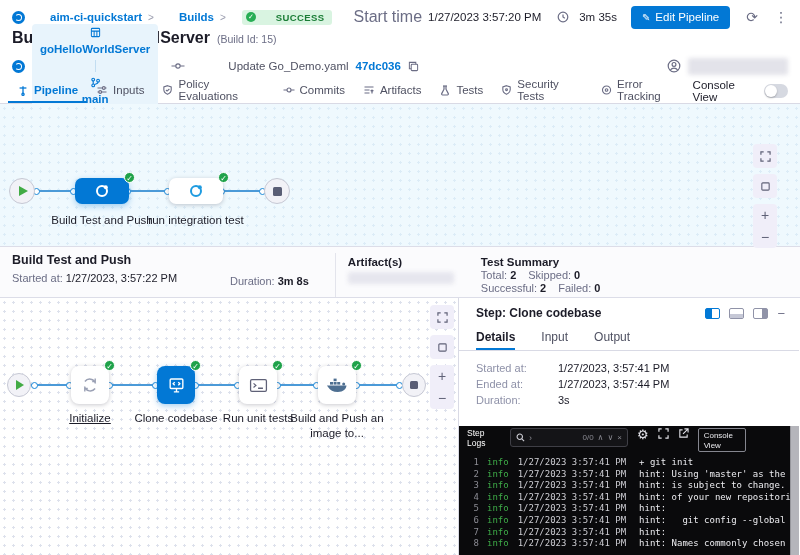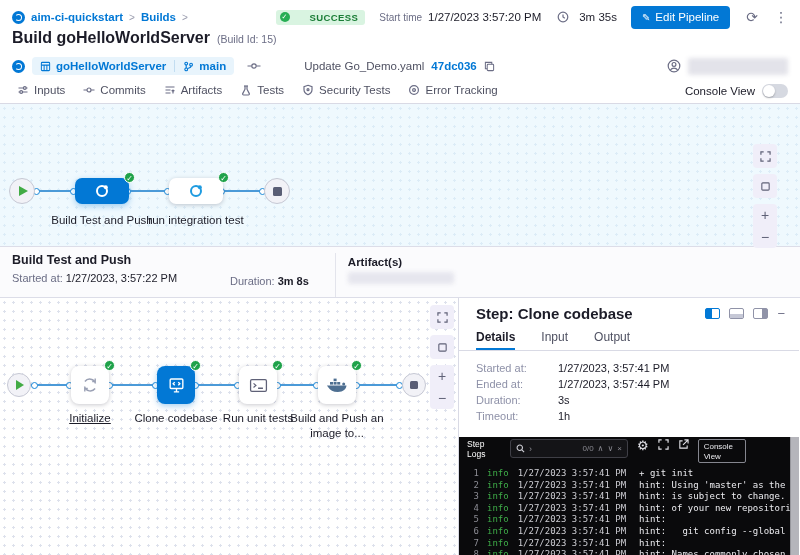--- a/index.html
+++ b/index.html
@@ -6,35 +6,35 @@
   html,body { width:800px; height:555px; overflow:hidden; }
   body { font-family:"Liberation Sans", sans-serif; background:#fff; color:#1c1c28; }
   .app { width:800px; height:555px; position:relative; background:#fff; }
   .spacer { flex:1; }
 
   
   .hdr { padding:7px 12px 0 12px; background:#fff; }
   .row1 { display:flex; align-items:center; gap:6px; height:20px; }
   .logo { width:13px; height:13px; border-radius:50%; background:#0278d5; position:relative; flex:0 0 auto; }
   .logo::after { content:''; position:absolute; inset:3px; border-radius:50%; border:1.6px solid #fff; border-left-color:transparent; }
-  .crumb { color:#0278d5; font-size:11.5px; font-weight:600; text-decoration:none; cursor:pointer; }
+  .crumb { color:#0278d5; font-size:11.5px; font-weight:600; text-decoration:none; cursor:pointer;margin-left:19px; }
   .sep { color:#9a9cae; font-size:10px; }
   .badge-success { display:flex; align-items:center; gap:20px; background:#d9f4e1; border-radius:3px; padding:2px 7px 2px 4px; }
   .badge-dot { width:10px; height:10px; border-radius:50%; background:#27ae54; color:#fff; font-size:7px; line-height:10px; text-align:center; }
   .badge-txt { color:#1a7d36; font-size:9.5px; font-weight:bold; letter-spacing:.4px; }
-  .h-lbl { color:#6b6d85; font-size:10px; margin-left:8px; }
+  .h-lbl { color:#6b6d85; font-size:16px; margin-left:16px; }
   .h-val { color:#1c1c28; font-size:11.5px; }
   .icon-gray { color:#6b6d85; }
   .edit-btn { display:flex; align-items:center; gap:5px; background:#0278d5; color:#fff; border:none; border-radius:4px; height:23px; padding:0 11px; font-size:11.5px; font-weight:500; margin-left:8px; cursor:pointer; font-family:inherit; }
   .hbtn { font-size:14px; color:#6b6d85; margin-left:10px; cursor:pointer; }
   .row2 { display:flex; align-items:baseline; gap:7px; height:24px; margin-top:2px; }
   .row2 h1 { font-size:16px; font-weight:bold; color:#1c1c28; }
   .buildid { font-size:10.5px; color:#6b6d85; }
   .row3 { display:flex; align-items:center; gap:7px; height:24px; margin-top:1px; }
-  .repo-pill { display:flex; align-items:center; background:#e8f4fc; border-radius:4px; padding:3px 8px; gap:5px; }
+  .repo-pill { display:flex; align-items:center; background:#e8f4fc; border-radius:4px; padding:3px 8px; gap:5px;flex-direction:column; }
   .repo-pill .pname { color:#0278d5; font-size:11.5px; font-weight:600; }
   .pill-div { width:1px; height:12px; background:#c2ddf1; margin:0 3px; }
   .commit-msg { color:#4f5162; font-size:11.5px;margin-left:36px; }
   .sha { color:#0278d5; font-size:11.5px; font-weight:600; text-decoration:none; cursor:pointer; }
   .redacted { width:100px; height:17px; background:#e3e3ea; border-radius:2px; filter:blur(2px); }
 
   
   .tabs { display:flex; align-items:stretch; height:26px; border-bottom:1px solid #d9dae5; padding:0 6px 0 8px; background:#fff; }
   .tab { display:flex; align-items:center; gap:5px; padding:0 9px; font-size:11.5px; color:#4f5162; cursor:pointer; border-bottom:2px solid transparent; }
   .tab svg { stroke:#6b6d85; }
@@ -79,21 +79,21 @@
   .sum-art { border-left:1px solid #e3e4ec; padding:0 12px; width:134px; }
   .sum-h { font-size:11.5px; font-weight:bold; color:#1c1c28; margin-top:3px; }
   .redacted-art { width:106px; height:12px; background:#e6e6ee; border-radius:2px; margin-top:4px; filter:blur(2px); }
   .sum-test { padding-left:12px; }
   .sum-row2 { display:flex; gap:12px; font-size:11px; margin-top:1px; }
 
   
   .lower { display:flex; height:265px; }
   .panel { width:340px; display:flex; flex-direction:column; background:#fff; }
   .p-hdr { height:26px; display:flex; align-items:center; padding:4px 14px 0 17px; }
-  .p-title { font-size:15px; font-weight:bold; color:#1c1c28; }
+  .p-title { font-size:12px; font-weight:bold; color:#1c1c28; }
   .p-views { margin-left:auto; display:flex; align-items:center; gap:9px; }
   .vw { width:15px; height:11px; border:1.5px solid #9093a8; border-radius:2px; position:relative; cursor:pointer; }
   .vw1 { border-color:#0278d5; }
   .vw1::after { content:''; position:absolute; left:0; top:0; bottom:0; width:6px; background:#0278d5; }
   .vw2::after { content:''; position:absolute; left:0; right:0; bottom:0; height:4px; background:#c6c8d6; }
   .vw3::after { content:''; position:absolute; right:0; top:0; bottom:0; width:5px; background:#9093a8; }
   .p-min { color:#6b6d85; font-size:13px; cursor:pointer; }
   .p-tabs { height:27px; display:flex; gap:26px; padding:6px 17px 0 17px; border-bottom:1px solid #d9dae5; }
   .p-tab { font-size:12px; color:#4f5162; padding-bottom:5px; cursor:pointer; border-bottom:2px solid transparent; }
   .p-tab.active { color:#1c1c28; font-weight:bold; border-bottom-color:#0278d5; }
@@ -193,27 +193,42 @@
       <svg width="14" height="14" viewBox="0 0 14 14" fill="none" stroke="#6b6d85" stroke-width="1.2">
           <circle cx="7" cy="7" r="5.8"></circle>
           <circle cx="7" cy="5.4" r="1.9"></circle>
           <path d="M3.4 11a4.4 4.4 0 017.2 0"></path>
         </svg>
       <span class="redacted"></span>
     </div>
   </div>
 
   <nav class="tabs">
+    <span class="tab active">
+      <svg width="12" height="12" viewBox="0 0 12 12" fill="none" stroke-width="1.3">
+          <path d="M6 2.2v7.2"></path>
+          <path d="M2.6 4h6.8"></path>
+          <circle cx="6" cy="10.3" r="1.1"></circle>
+        </svg>
+      <span>Pipeline</span>
+    </span>
     <span class="tab">
       <svg width="12" height="12" viewBox="0 0 12 12" fill="none" stroke-width="1.2">
           <path d="M1.5 4h9M1.5 8h9"></path>
           <circle cx="7.8" cy="4" r="1.4" fill="#fff"></circle>
           <circle cx="4.2" cy="8" r="1.4" fill="#fff"></circle>
         </svg>
       <span>Inputs</span>
+    </span>
+    <span class="tab">
+      <svg width="12" height="12" viewBox="0 0 12 12" fill="none" stroke-width="1.2">
+          <path d="M6 1.3l4 1.4v3.1c0 2.4-1.7 3.9-4 4.9-2.3-1-4-2.5-4-4.9V2.7z"></path>
+          <path d="M4.3 6l1.2 1.2L8 4.9"></path>
+        </svg>
+      <span>Policy Evaluations</span>
     </span>
     <span class="tab">
       <svg width="12" height="12" viewBox="0 0 12 12" fill="none" stroke-width="1.2">
           <circle cx="6" cy="6" r="2"></circle>
           <path d="M0.5 6h3.3M8.2 6h3.3"></path>
         </svg>
       <span>Commits</span>
     </span>
     <span class="tab">
       <svg width="12" height="12" viewBox="0 0 12 12" fill="none" stroke-width="1.2">
@@ -315,20 +330,31 @@
     </div>
     <div style="padding-top:22px;">
       <div class="sum-row" style="margin-top:0;">
         <span class="s-lbl">Duration:</span>
         <span class="s-val b">3m 8s</span>
       </div>
     </div>
     <div class="sum-art" style="margin-left:26px;">
       <div class="sum-h">Artifact(s)</div>
       <div class="redacted-art"></div>
+    </div>
+    <div class="sum-test">
+      <div class="sum-h">Test Summary</div>
+      <div class="sum-row2">
+        <span><span class="s-lbl">Total:</span><span class="s-val b">2</span></span>
+        <span><span class="s-lbl">Skipped:</span><span class="s-val b">0</span></span>
+      </div>
+      <div class="sum-row2">
+        <span><span class="s-lbl">Successful:</span><span class="s-val b">2</span></span>
+        <span><span class="s-lbl">Failed:</span><span class="s-val b">0</span></span>
+      </div>
     </div>
   </div>
 
   <div class="lower">
     <div class="step-canvas">
       <div class="gline" style="left:19px; top:86px; width:395px;"></div>
       <div class="gdot" style="left:31px; top:84px;"></div>
       <div class="gdot" style="left:66px; top:84px;"></div>
       <div class="gdot" style="left:106px; top:84px;"></div>
       <div class="gdot" style="left:152px; top:84px;"></div>
@@ -432,24 +458,20 @@
           <div class="p-row">
             <span class="p-lbl">Ended at:</span>
             <span class="p-val">1/27/2023, 3:57:44 PM</span>
           </div>
 
           <div class="p-row">
             <span class="p-lbl">Duration:</span>
             <span class="p-val">3s</span>
           </div>
 
-          <div class="p-row">
-            <span class="p-lbl">Timeout:</span>
-            <span class="p-val">1h</span>
-          </div>
         </div>
 
       <div class="console">
         <div class="c-hdr">
           <span class="c-title">Step Logs</span>
           <span class="c-search">
             <svg width="9" height="9" viewBox="0 0 10 10" fill="none" stroke="#cfcfd6" stroke-width="1.2">
                 <circle cx="4.2" cy="4.2" r="3"></circle>
                 <path d="M6.5 6.5L9 9"></path>
               </svg>

